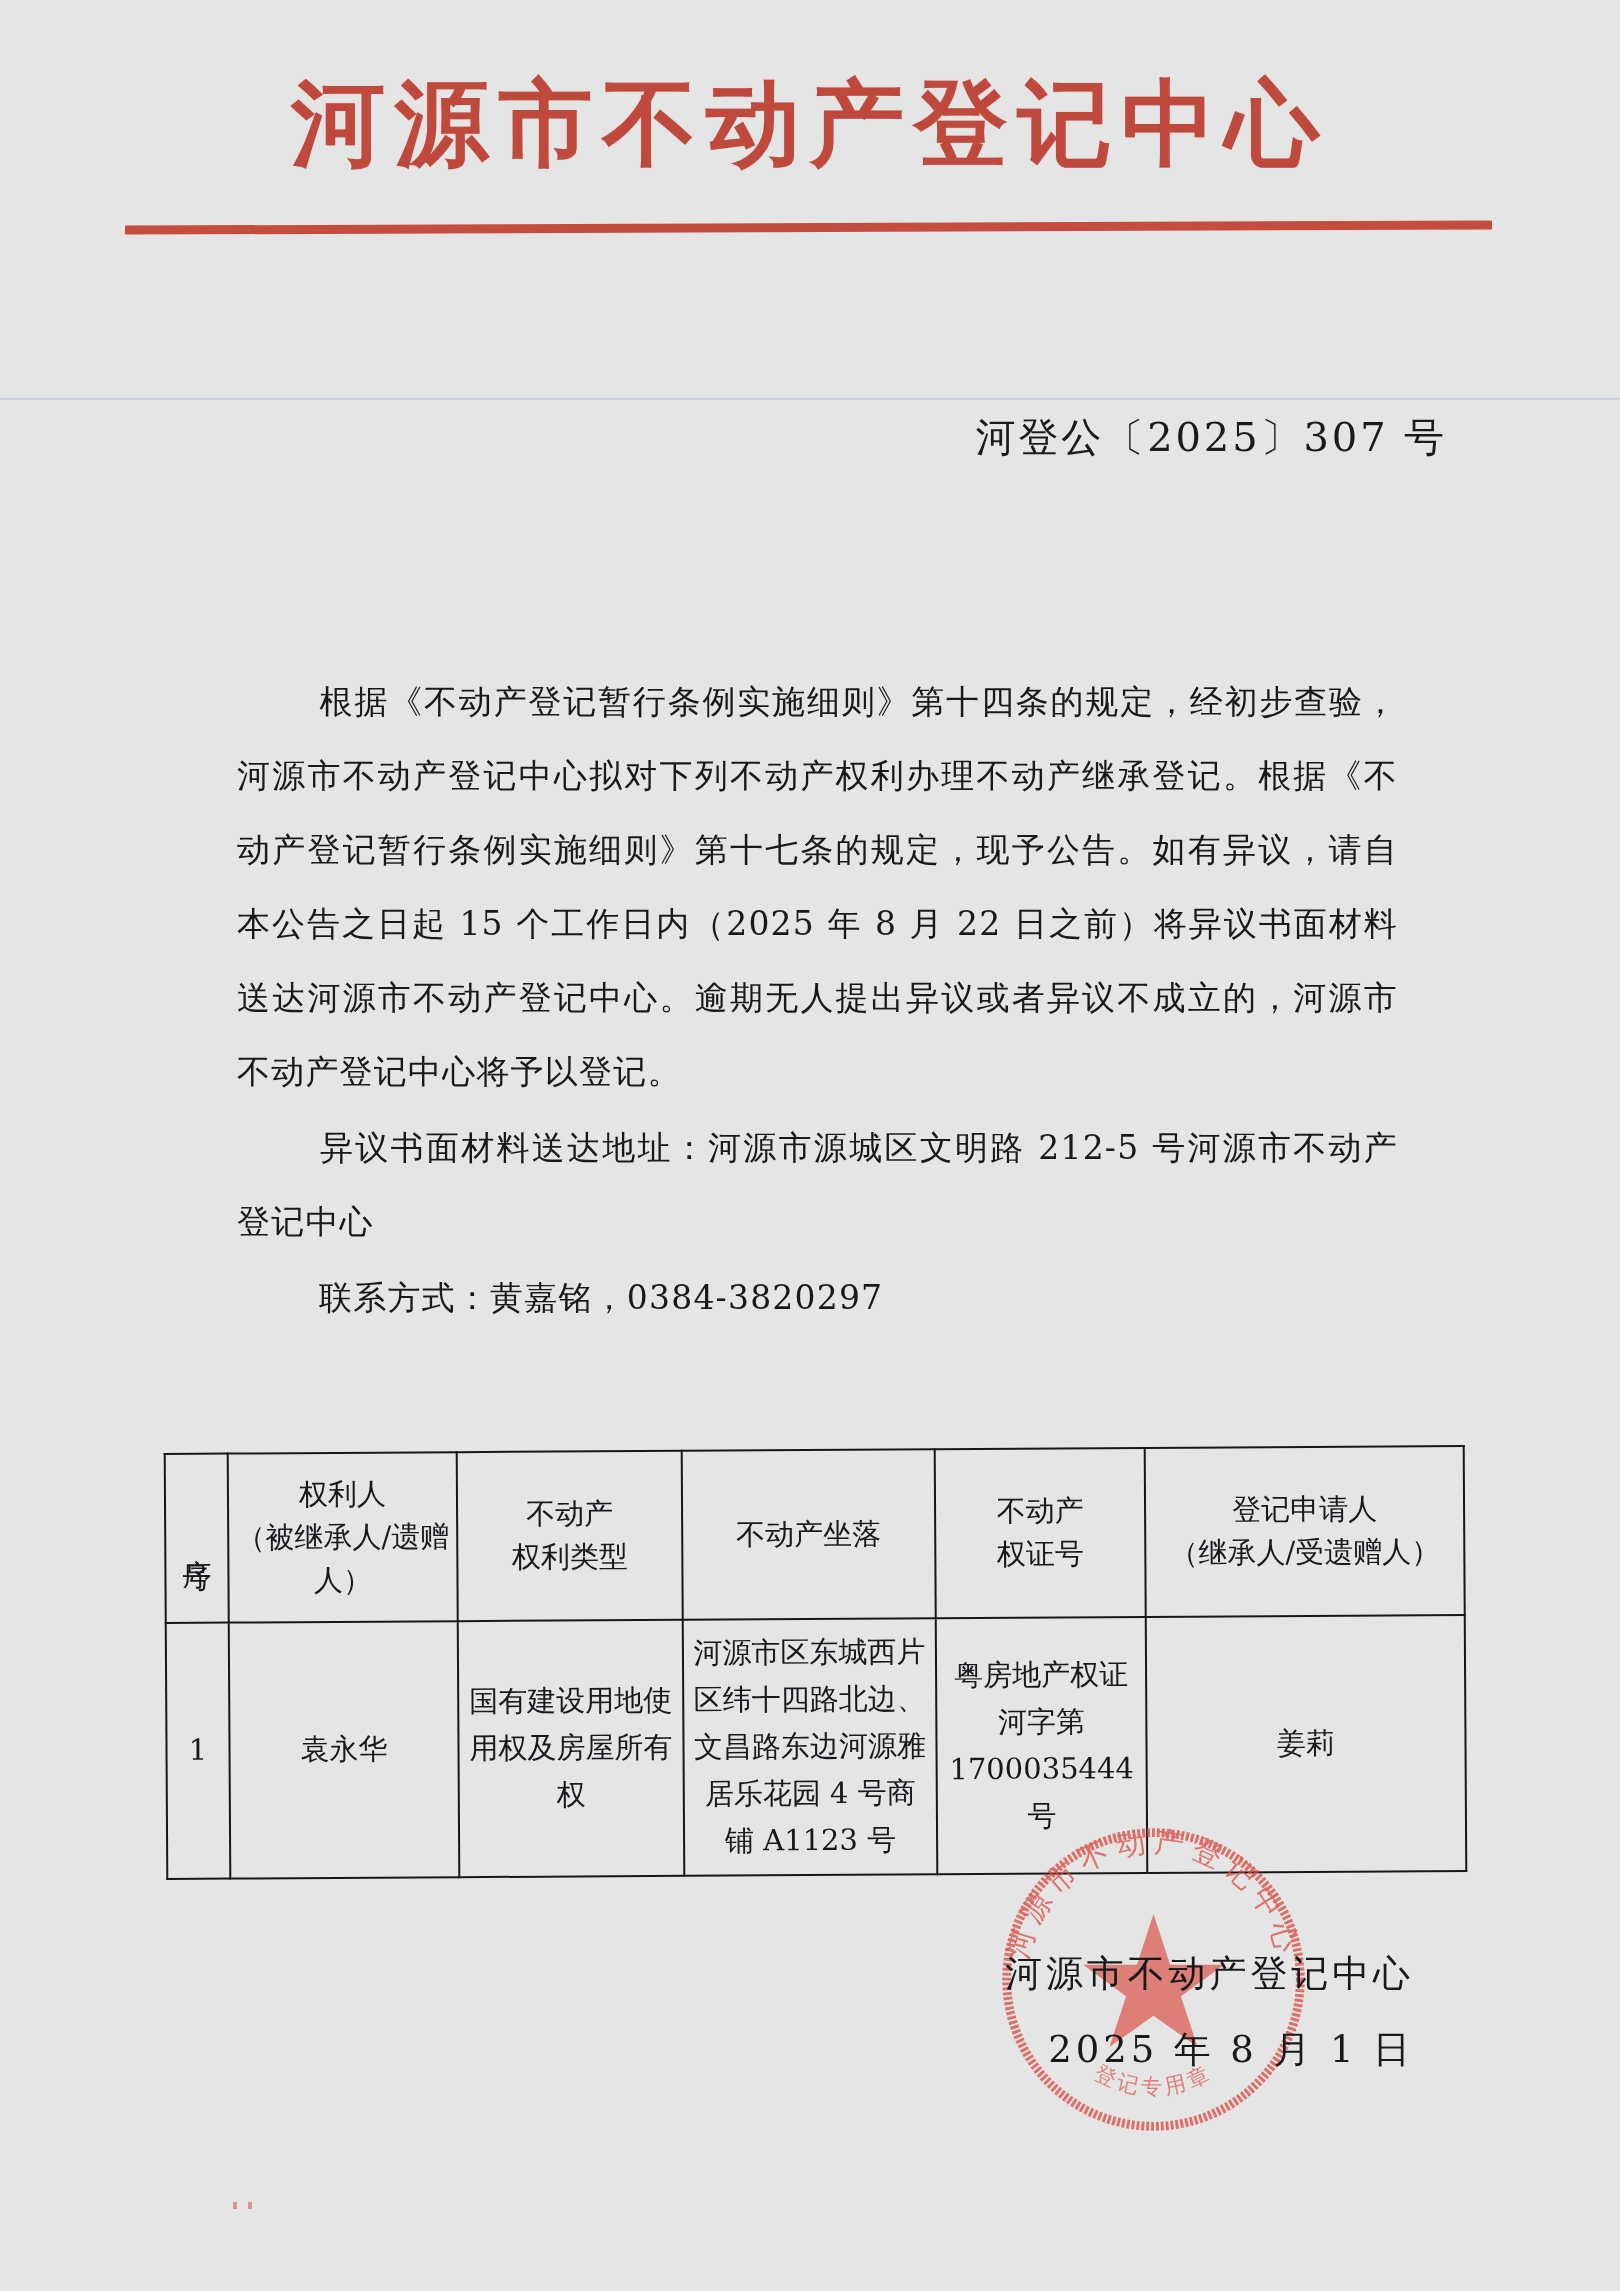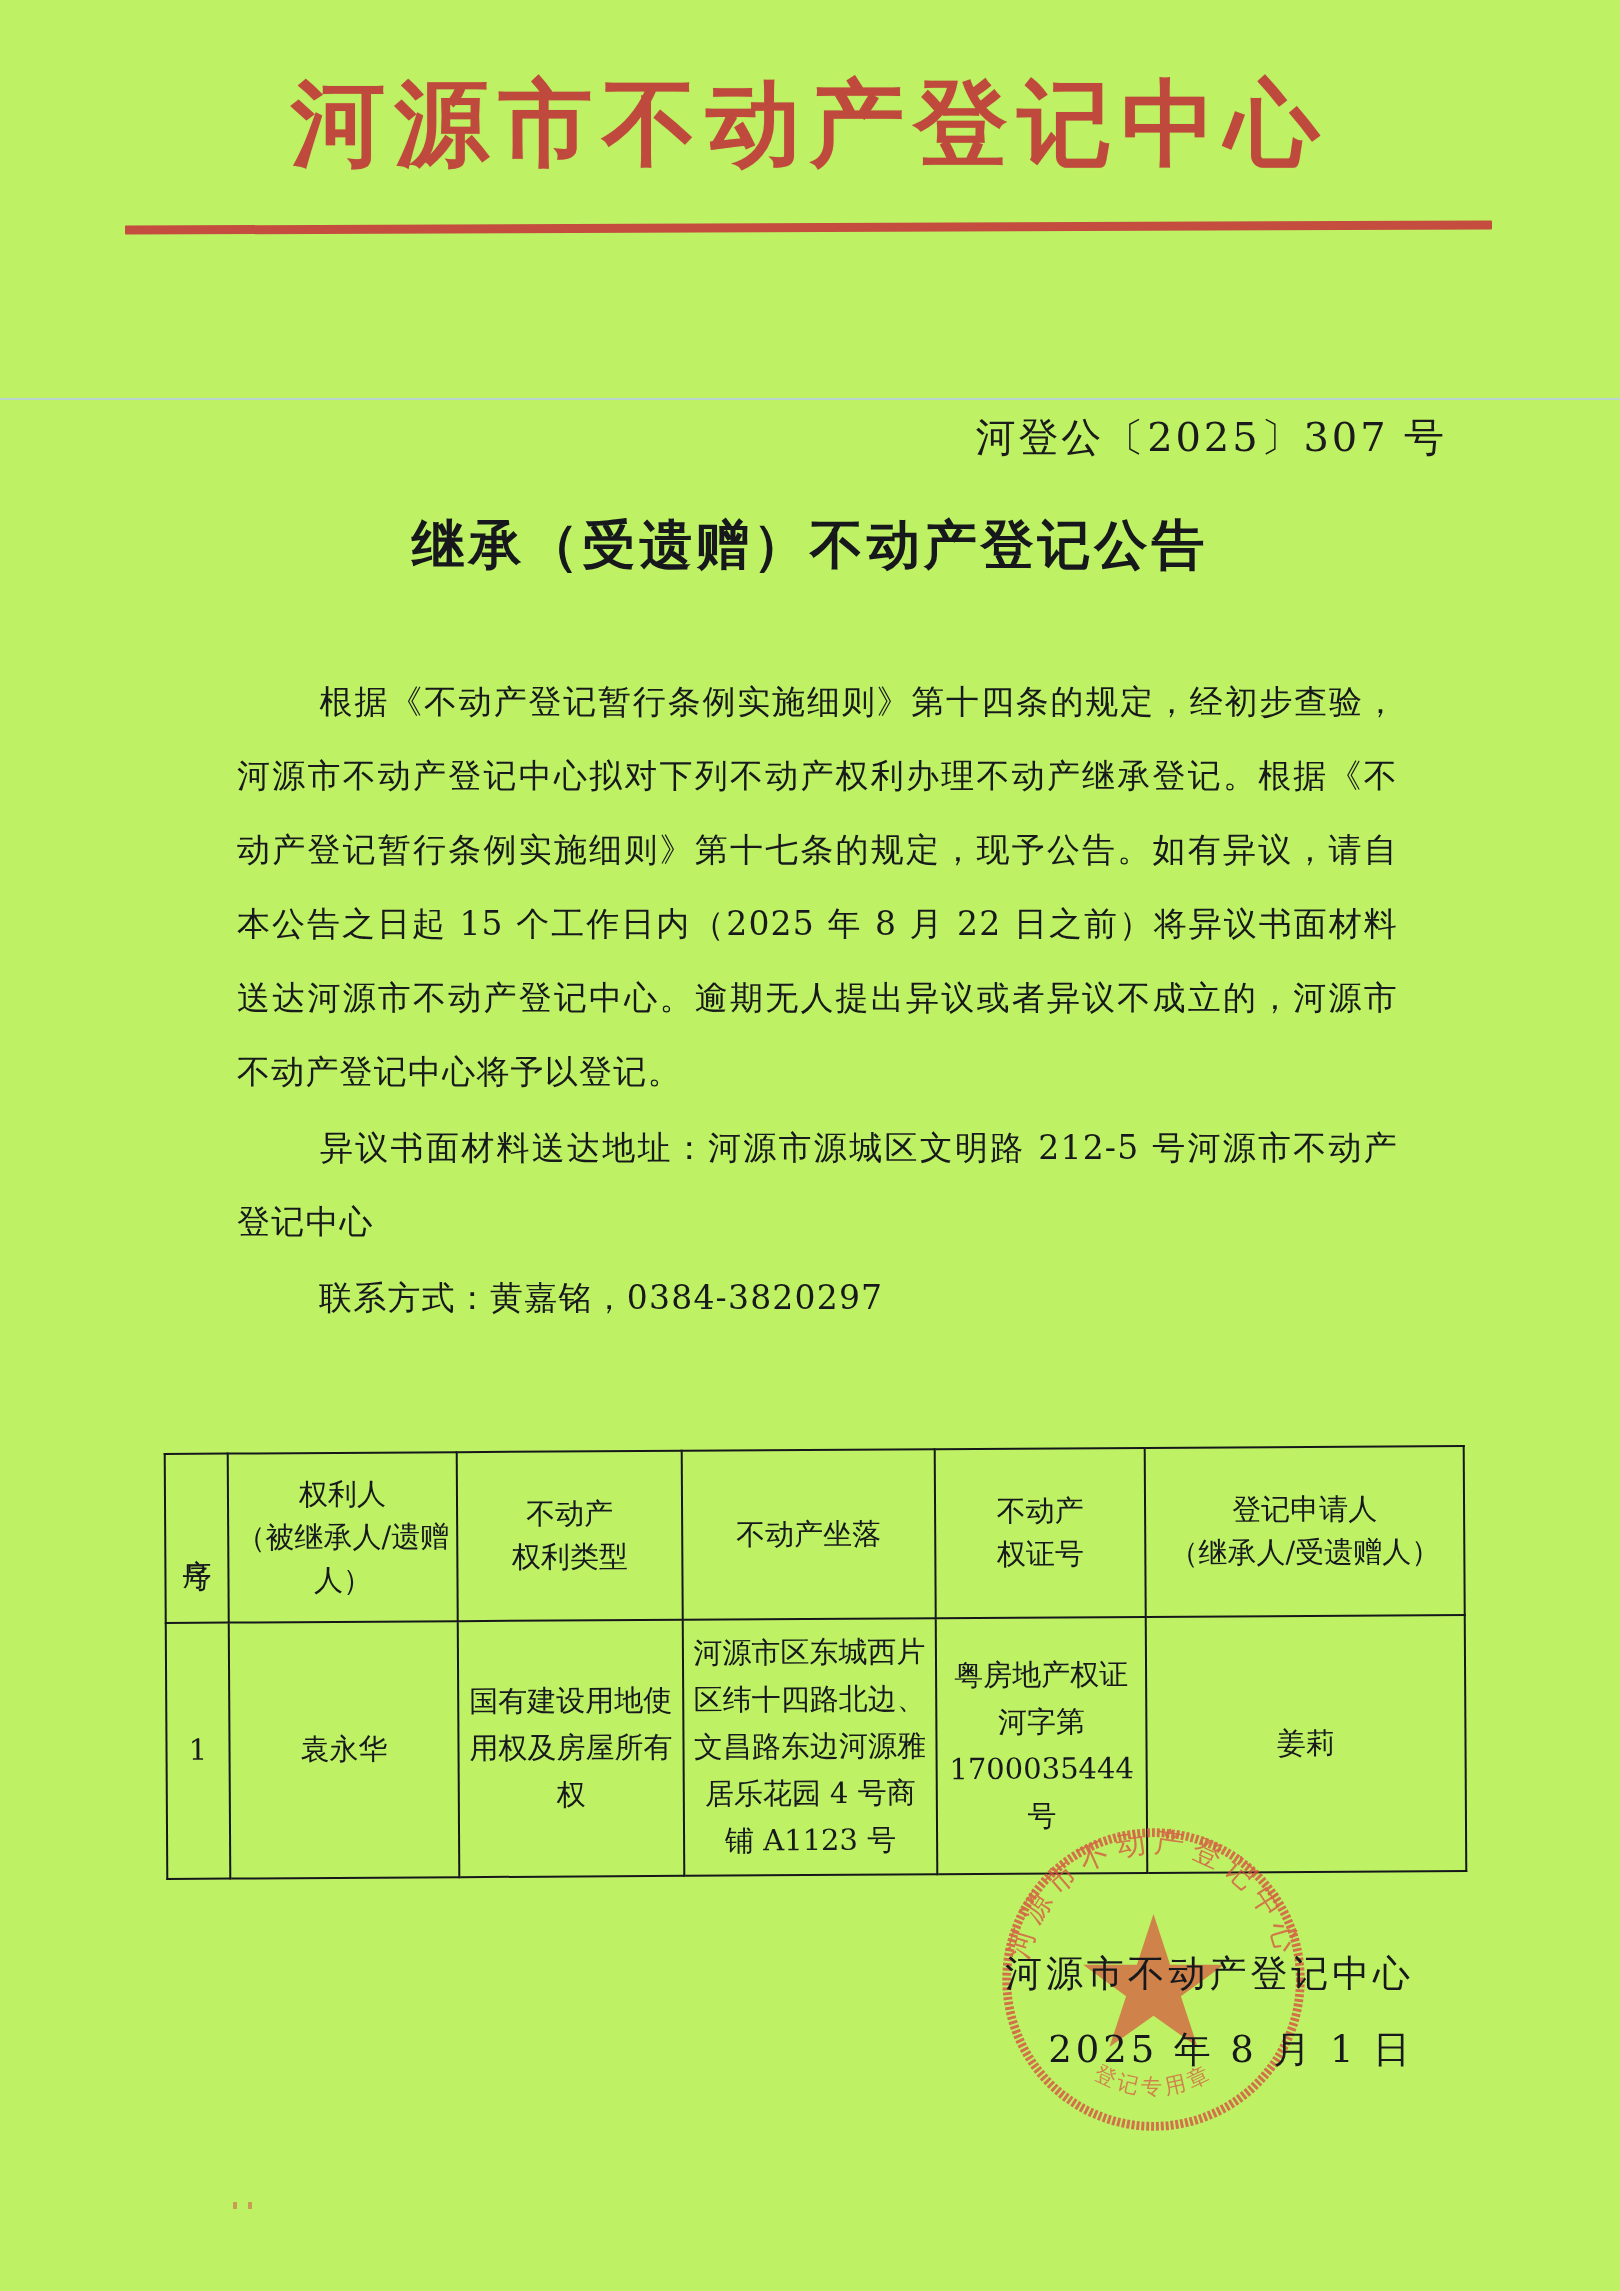--- a/index.html
+++ b/index.html
@@ -12,21 +12,21 @@
     height: 2292px;
     position: relative;
     font-family: "DejaVu Serif", "Liberation Serif", serif;
     overflow: hidden;
   }
 
   
   #page {
     position: absolute;
     inset: 0;
-    background: #bef264;
+    background: #e5e5e5;
   }
 
   
   .scan-rule {
     position: absolute;
     left: 0;
     right: 0;
     height: 2px;
     background: #b9cfe6;
     opacity: .85;
@@ -204,21 +204,20 @@
 
   <div class="scan-rule top"></div>
 
   <div id="masthead">
     <div id="masthead-title">河源市不动产登记中心</div>
   </div>
   <div id="masthead-rule"></div>
 
   <div id="doc-number">河登公〔2025〕307 号</div>
 
-  <div id="doc-title">继承（受遗赠）不动产登记公告</div>
 
   <div id="body-block">
     <p class="para para-block"><span class="indent2"></span><span>根据《不动产登记暂行条例实施细则》第十四条的规定，经初步查验，河源市不动产登记中心拟对下列不动产权利办理不动产继承登记。根据《不动产登记暂行条例实施细则》第十七条的规定，现予公告。如有异议，请自本公告之日起 15 个工作日内（2025 年 8 月 22 日之前）将异议书面材料送达河源市不动产登记中心。逾期无人提出异议或者异议不成立的，河源市不动产登记中心将予以登记。</span></p>
     <p class="para para-block"><span class="indent2"></span><span>异议书面材料送达地址：河源市源城区文明路 212-5 号河源市不动产登记中心</span></p>
     <p class="para para-block"><span class="indent2"></span><span>联系方式：黄嘉铭，0384-3820297</span></p>
   </div>
 
   <div id="reg-table-wrap">
     <table id="reg-table">
       <colgroup>

